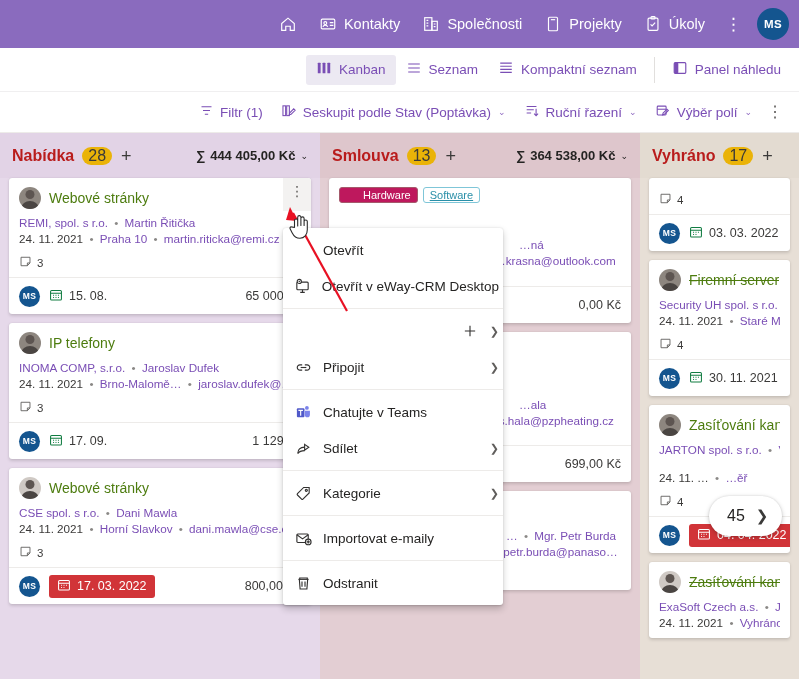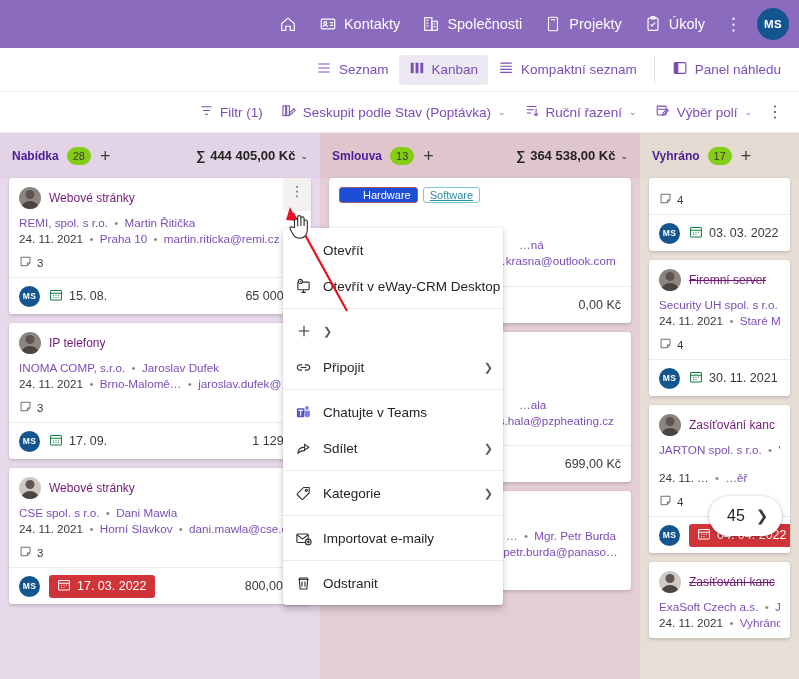--- a/index.html
+++ b/index.html
@@ -80,25 +80,25 @@
     background: #ffffff;
     overflow: hidden;
   }
   .column { position: relative; height: 546px; flex: 0 0 auto; }
   .col-bg { position: absolute; inset: 0; }
   .col-head {
     position: relative;
     display: flex; align-items: center;
     height: 45px; padding: 0 12px;
   }
-  .col-title { font-size: 12px; font-weight: bold; color: #4c1d95; white-space: nowrap; }
+  .col-title { font-size: 16px; font-weight: bold; color: #b91c1c; white-space: nowrap; }
   .col-count {
     margin-left: 8px; min-width: 22px; height: 18px; padding: 0 6px;
-    border-radius: 9px; background: #84cc16; color: #3b3a39;
-    font-size: 11px; display: inline-flex; align-items: center; justify-content: center;
+    border-radius: 9px; background: #eab308; color: #3b3a39;
+    font-size: 16px; display: inline-flex; align-items: center; justify-content: center;
   }
   .col-add { margin-left: 9px; color: #3b3a39; font-size: 18px; cursor: pointer; line-height: 1; font-weight: 300;}
   .col-sum {
     margin-left: auto; display: flex; align-items: center; gap: 5px;
     font-size: 13px; font-weight: bold; color: #252423; white-space: nowrap; cursor: pointer;
   }
   .col-sum .caret { font-weight: normal; font-size: 9px; }
   .col-body { position: relative; padding: 0 9px; }
 
   
@@ -124,21 +124,21 @@
     transform: translateX(-50%);
   }
   .cavatar::before {
     content: ""; position: absolute; left: 50%; bottom: -5px;
     width: 17px; height: 13px; border-radius: 50% 50% 0 0; background: #4a4542;
     transform: translateX(-50%);
   }
   .cavatar.dark { background: #8d867f; }
   .cavatar.light { background: #cfc9c4; }
   .cavatar.blue::before { background: #2d3a52; }
-  .card-title { font-size: 12px; color: #701a75; white-space: nowrap; overflow: hidden; }
+  .card-title { font-size: 14px; color: #4d7c0f; white-space: nowrap; overflow: hidden; }
   .card-title.struck { text-decoration: line-through; }
   .card-sub {
     margin-top: 6px; font-size: 11.7px; line-height: 16px;
     color: #7a4eb5; white-space: nowrap; overflow: hidden;
   }
   .card-sub .dimtext { color: #3b3a39; }
   .card-sub .dot { color: #8a8886; padding: 0 3px; }
   .card-notes {
     margin-top: 8px; display: flex; align-items: center; gap: 5px;
     font-size: 11.5px; color: #3b3a39;
@@ -164,22 +164,22 @@
   .foot-amt { margin-left: auto; font-size: 12.5px; color: #3b3a39; white-space: nowrap; }
 
   
   .ctxmenu {
     position: absolute; left: 283px; top: 228px; width: 220px;
     background: #ffffff; border-radius: 3px;
     box-shadow: 0 3.2px 7.2px rgba(0,0,0,.20), 0 0.6px 1.8px rgba(0,0,0,.14);
     padding: 4px 0; z-index: 60;
   }
   .mi {
-    display: flex; align-items: center; height: 36px; padding: 0 10px 0 12px;
-    font-size: 13.5px; color: #252423; cursor: pointer; gap: 11px;
+    display: flex; align-items: center; height: 36px; padding: 0 4px 0 12px;
+    font-size: 13.5px; color: #252423; cursor: pointer; gap: 11px; justify-content: flex-end;
   }
   .mi .mi-ic { width: 17px; height: 17px; flex: 0 0 17px; display: flex; align-items: center; justify-content: center; }
   .mi .mi-lbl { flex: 1 1 auto; white-space: nowrap; }
   .mi .mi-arrow { color: #605e5c; font-size: 11px; }
   .msep { height: 1px; background: #edebe9; margin: 4px 0; }
 
   
   .annot { position: absolute; left: 0; top: 0; width: 799px; height: 679px; pointer-events: none; z-index: 80; }
 
   
@@ -264,38 +264,38 @@
         <span>Úkoly</span>
       </div>
 
       <div class="nav-dots">⋮</div>
       <div class="avatar-ms">MS</div>
     </div>
   </div>
 
   <div class="viewbar">
 
-    <div class="vbtn">
-      <span>
-        <svg width="16" height="16" viewBox="0 0 18 18" fill="none" stroke="#7a4eb5" stroke-width="1.3">
-          <path d="M2.5 4.5h13M2.5 9h13M2.5 13.5h13"></path>
-        </svg>
-      </span>
-      <span>Seznam</span>
-    </div>
-
     <div class="vbtn sel">
       <span>
         <svg width="16" height="16" viewBox="0 0 18 18" fill="#7a4eb5">
           <rect x="2" y="3" width="3.2" height="12" rx=".6"></rect>
           <rect x="7.4" y="3" width="3.2" height="12" rx=".6"></rect>
           <rect x="12.8" y="3" width="3.2" height="12" rx=".6"></rect>
         </svg>
       </span>
       <span>Kanban</span>
+    </div>
+
+    <div class="vbtn">
+      <span>
+        <svg width="16" height="16" viewBox="0 0 18 18" fill="none" stroke="#7a4eb5" stroke-width="1.3">
+          <path d="M2.5 4.5h13M2.5 9h13M2.5 13.5h13"></path>
+        </svg>
+      </span>
+      <span>Seznam</span>
     </div>
 
     <div class="vbtn">
       <span>
         <svg width="16" height="16" viewBox="0 0 18 18" fill="none" stroke="#7a4eb5" stroke-width="1.3">
           <path d="M2.5 3.5h13M2.5 7h13M2.5 10.5h13M2.5 14h13"></path>
         </svg>
       </span>
       <span>Kompaktní seznam</span>
     </div>
@@ -524,21 +524,21 @@
           <span>∑</span>
           <span>364 538,00 Kč</span>
           <span class="caret">⌄</span>
         </span>
       </div>
       <div class="col-body">
 
         <div class="card" style="height:145px;">
           <div class="card-main">
             <div class="card-tags">
-              <span class="tag" style="background:#1d4ed8;color:#ffffff;border-color:#a4596b;padding-left:23px;">Hardware</span>
+              <span class="tag" style="background:#be185d;color:#ffffff;border-color:#a4596b;padding-left:23px;">Hardware</span>
               <span class="tag" style="background:#ffffff;color:#2a8fa8;border-color:#7fc6d8;text-decoration:underline;">Software</span>
             </div>
             <div class="card-title-row" style="height:22px;"></div>
             <div class="card-sub" style="padding-left:180px;">
               <span>…ná</span>
             </div>
             <div class="card-sub" style="margin-top:0;padding-left:155px;">
               <span>…krasna@outlook.com</span>
             </div>
           </div>

